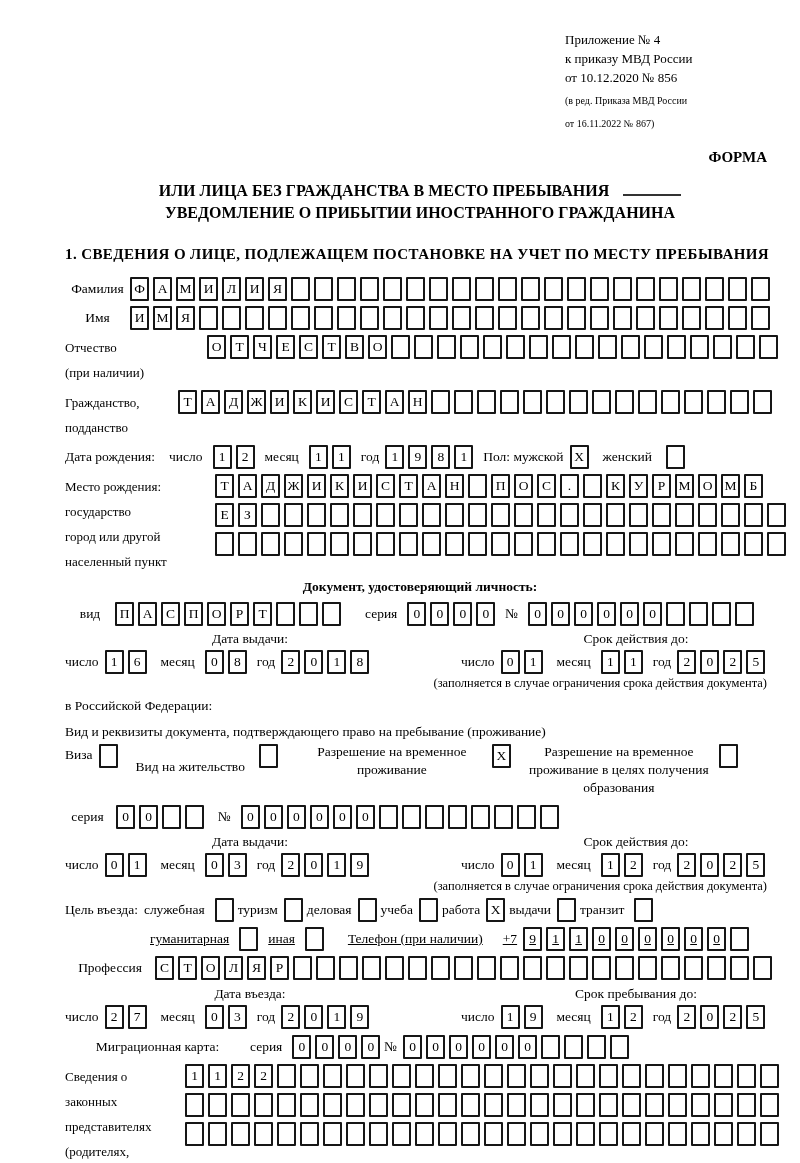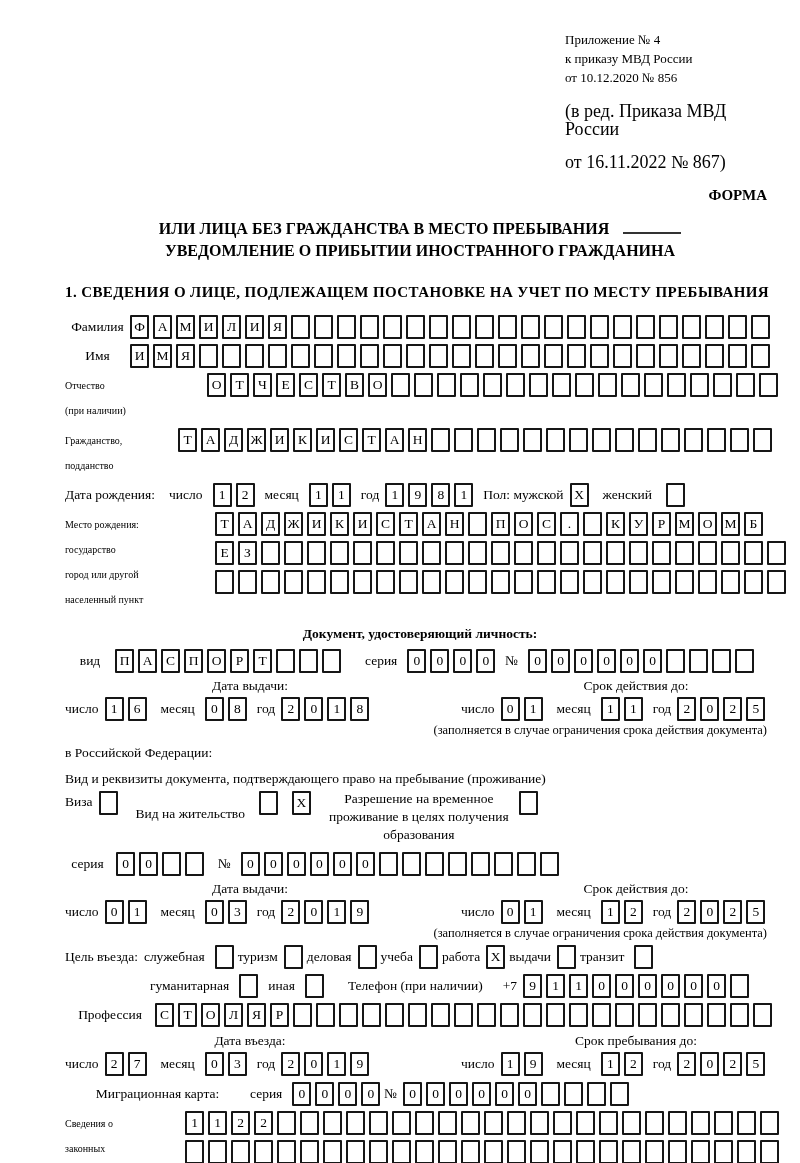--- a/index.html
+++ b/index.html
@@ -1,38 +1,38 @@
 <!DOCTYPE html>
 <html><head>
 <meta charset="utf-8">
 <style>
   html,body{margin:0;padding:0;background:#fff;color:#000;}
   body{width:800px;height:1163px;font-family:"Liberation Serif",serif;overflow:hidden;}
   .page{box-sizing:border-box;width:800px;height:995px;padding:30px 25px 10px 65px;}
   .annex{margin-left:500px;font-size:13px;line-height:19px;}
-  .annex .sub{font-size:18px;margin-top:15px;line-height:18px;}
+  .annex .sub{font-size:10px;margin-top:5px;line-height:18px;}
   .form-label{text-align:right;font-weight:bold;font-size:15px;margin-top:16px;padding-right:8px;}
   .title{text-align:center;font-weight:bold;font-size:16px;line-height:22px;margin-top:14px;}
   .blank-line{display:inline-block;width:58px;border-bottom:2px solid #333;height:14px;margin-left:14px;}
   .sec-heading{font-weight:bold;font-size:15px;letter-spacing:.4px;margin-top:22px;margin-bottom:14px;}
   .row{display:flex;align-items:center;margin-bottom:5px;text-align:center;}
   .row-top{display:flex;align-items:flex-start;margin-bottom:5px;}
   .lbl{font-size:13.5px;flex:0 0 auto;}
   .cells{display:inline-flex;flex:0 0 auto;}
   .cell{display:inline-flex;align-items:center;justify-content:center;box-sizing:border-box;
         width:19px;height:24px;border:2px solid #161616;border-radius:1px;margin-right:4px;
         font-size:13.5px;flex:0 0 auto;}
-  .lblcol{flex:0 0 auto;font-size:10px;line-height:25px;}
+  .lblcol{flex:0 0 auto;font-size:13px;line-height:25px;}
   .stack .cells{margin-bottom:5px;}
   .w-surname{width:65px;}
   .w-patro{width:142px;}
   .w-citiz{width:113px;}
   .w-birthpl{width:150px;}
   .ml6{margin-left:6px;} .ml10{margin-left:10px;} .ml14{margin-left:14px;} .ml20{margin-left:20px;}
-  .center-b{text-align:center;font-weight:bold;font-size:13.5px;margin:14px 0 7px 0;}
+  .center-b{text-align:center;font-weight:bold;font-size:13.5px;margin:5px 0 7px 0;}
   .dates-cols{display:flex;gap:36px;}
   .dates-col{flex:0 0 auto;}
   .dates-title{font-size:13.5px;text-align:center;margin-bottom:3px;}
   .dates-row{display:flex;align-items:center;}
   .dates-note{font-size:12.5px;text-align:right;padding-right:8px;margin-top:2px;margin-bottom:4px;}
   .para{font-size:13.5px;line-height:22px;}
   .optwrap{text-align:center;font-size:13.5px;line-height:18px;}
 </style>
 </head>
 <body>
@@ -406,20 +406,21 @@
 
   <div class="row-top">
     <span class="lbl" style="margin-top:4px;">Виза</span>
     <span class="cells ml6" style="margin-top:1px;">
         <span class="cell"></span>
       </span>
     <span class="lbl ml14" style="margin-top:16px;">Вид на жительство</span>
     <span class="cells ml14" style="margin-top:1px;">
         <span class="cell"></span>
       </span>
+    <div class="optwrap ml20" style="width:180px;">Разрешение на временное проживание</div>
     <span class="cells ml10" style="margin-top:1px;">
         <span class="cell">X</span>
       </span>
     <div class="optwrap ml14" style="width:180px;">Разрешение на временное проживание в целях получения образования</div>
     <span class="cells ml10" style="margin-top:1px;">
         <span class="cell"></span>
       </span>
   </div>
 
   <div class="row" style="margin-top:8px;">
@@ -524,21 +525,21 @@
     <span class="lbl">выдачи</span>
     <span class="cells ml6">
         <span class="cell"></span>
       </span>
     <span class="lbl">транзит</span>
     <span class="cells ml10">
         <span class="cell"></span>
       </span>
   </div>
 
-  <div class="row" style="margin-left:85px;">
+  <div class="row" style="margin-left:85px;text-decoration:underline;">
     <span class="lbl">гуманитарная</span>
     <span class="cells ml10">
         <span class="cell"></span>
       </span>
     <span class="lbl ml6">иная</span>
     <span class="cells ml10">
         <span class="cell"></span>
       </span>
     <span class="lbl ml20">Телефон (при наличии)</span>
     <span class="lbl ml20">+7</span>

